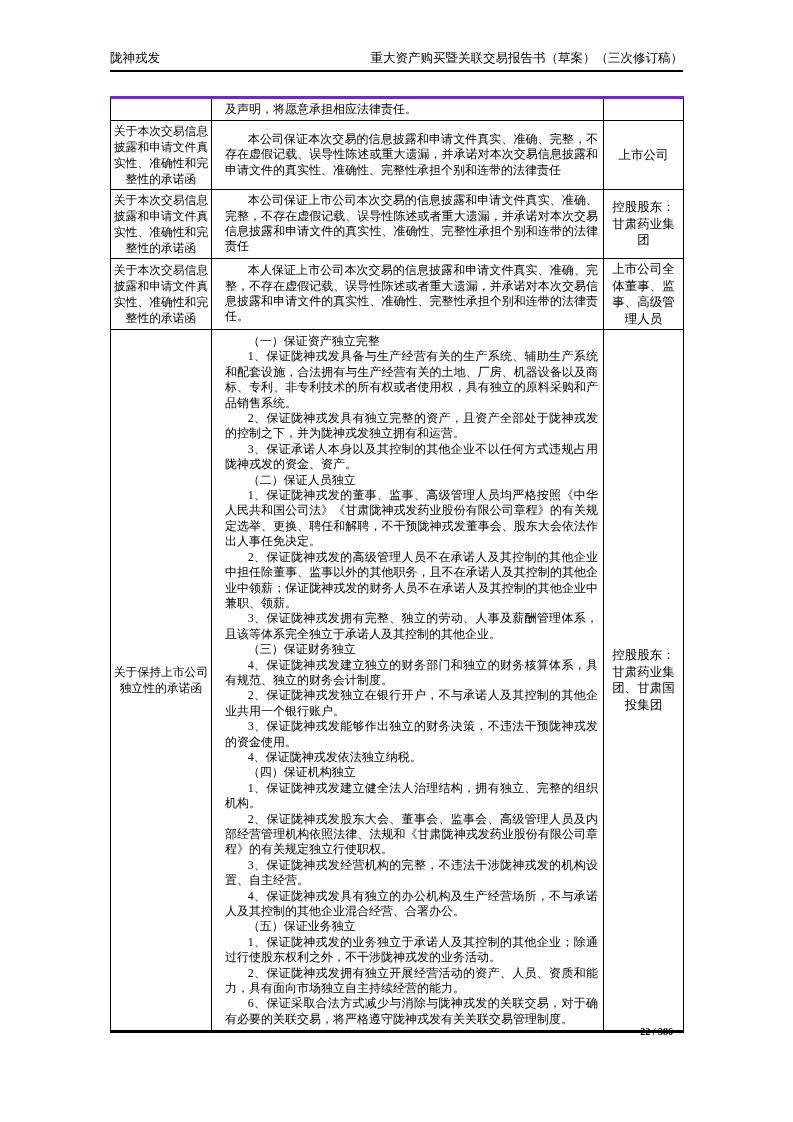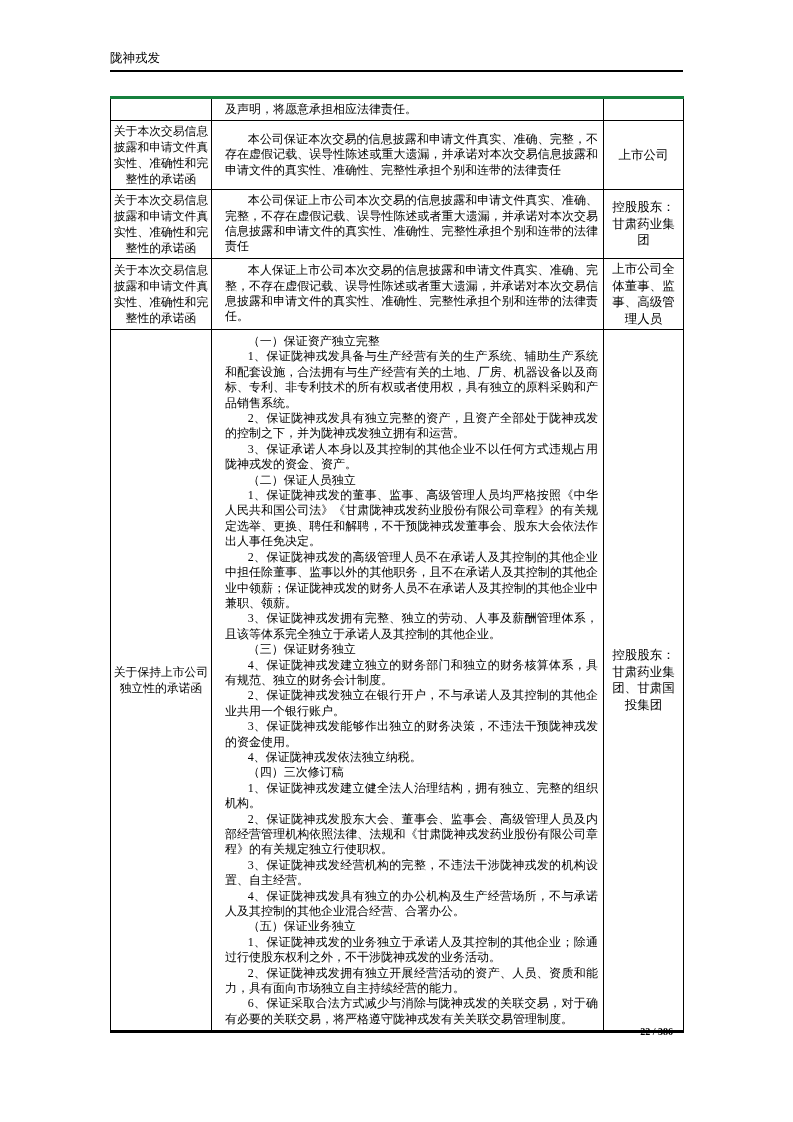--- a/index.html
+++ b/index.html
@@ -13,21 +13,21 @@
   .header {
     position:absolute; left:110px; top:51px; width:573px;
     display:flex; justify-content:space-between; align-items:flex-end;
     border-bottom:2px solid #000; padding-bottom:4px;
     font-size:12.5px; line-height:15px;gap:36px;
   }
 
   table.doc-table {
     position:absolute; left:110px; top:96px; width:573px;
     border-collapse:collapse; table-layout:fixed;
-    border-top:3px solid #15803d; border-bottom:3px solid #000;
+    border-top:3px solid #6d28d9; border-bottom:3px solid #000;
   }
   table.doc-table td { border:1px solid #000; box-sizing:border-box; }
 
   td.cell-type {
     text-align:center; vertical-align:middle;
     font-size:11.8px; line-height:16px; padding:2px 2px;border-radius:19px;
   }
   td.cell-party {
     text-align:center; vertical-align:middle;
     font-size:12.5px; line-height:16.5px; padding:2px 7px;margin-top:21px;
@@ -52,20 +52,21 @@
     text-align:right; font-weight:bold; font-size:10px;
   }
 </style>
 </head>
 <body>
 
 <div class="page">
 
   <div class="header">
     <span>陇神戎发</span>
+    <span>重大资产购买暨关联交易报告书（草案）（三次修订稿）</span>
   </div>
 
   <table class="doc-table">
     <colgroup>
       <col style="width:101px">
       <col style="width:392px">
       <col style="width:80px">
     </colgroup>
     <tbody>
       <tr class="row-cont">
@@ -110,21 +111,21 @@
             <p>3、保证承诺人本身以及其控制的其他企业不以任何方式违规占用陇神戎发的资金、资产。</p>
             <p>（二）保证人员独立</p>
             <p>1、保证陇神戎发的董事、监事、高级管理人员均严格按照《中华人民共和国公司法》《甘肃陇神戎发药业股份有限公司章程》的有关规定选举、更换、聘任和解聘，不干预陇神戎发董事会、股东大会依法作出人事任免决定。</p>
             <p>2、保证陇神戎发的高级管理人员不在承诺人及其控制的其他企业中担任除董事、监事以外的其他职务，且不在承诺人及其控制的其他企业中领薪；保证陇神戎发的财务人员不在承诺人及其控制的其他企业中兼职、领薪。</p>
             <p>3、保证陇神戎发拥有完整、独立的劳动、人事及薪酬管理体系，且该等体系完全独立于承诺人及其控制的其他企业。</p>
             <p>（三）保证财务独立</p>
             <p>4、保证陇神戎发建立独立的财务部门和独立的财务核算体系，具有规范、独立的财务会计制度。</p>
             <p>2、保证陇神戎发独立在银行开户，不与承诺人及其控制的其他企业共用一个银行账户。</p>
             <p>3、保证陇神戎发能够作出独立的财务决策，不违法干预陇神戎发的资金使用。</p>
             <p>4、保证陇神戎发依法独立纳税。</p>
-            <p>（四）三次修订稿</p>
+            <p>（四）保证机构独立</p>
             <p>1、保证陇神戎发建立健全法人治理结构，拥有独立、完整的组织机构。</p>
             <p>2、保证陇神戎发股东大会、董事会、监事会、高级管理人员及内部经营管理机构依照法律、法规和《甘肃陇神戎发药业股份有限公司章程》的有关规定独立行使职权。</p>
             <p>3、保证陇神戎发经营机构的完整，不违法干涉陇神戎发的机构设置、自主经营。</p>
             <p>4、保证陇神戎发具有独立的办公机构及生产经营场所，不与承诺人及其控制的其他企业混合经营、合署办公。</p>
             <p>（五）保证业务独立</p>
             <p>1、保证陇神戎发的业务独立于承诺人及其控制的其他企业；除通过行使股东权利之外，不干涉陇神戎发的业务活动。</p>
             <p>2、保证陇神戎发拥有独立开展经营活动的资产、人员、资质和能力，具有面向市场独立自主持续经营的能力。</p>
             <p>6、保证采取合法方式减少与消除与陇神戎发的关联交易，对于确有必要的关联交易，将严格遵守陇神戎发有关关联交易管理制度。</p>
           </div>
         </td>

